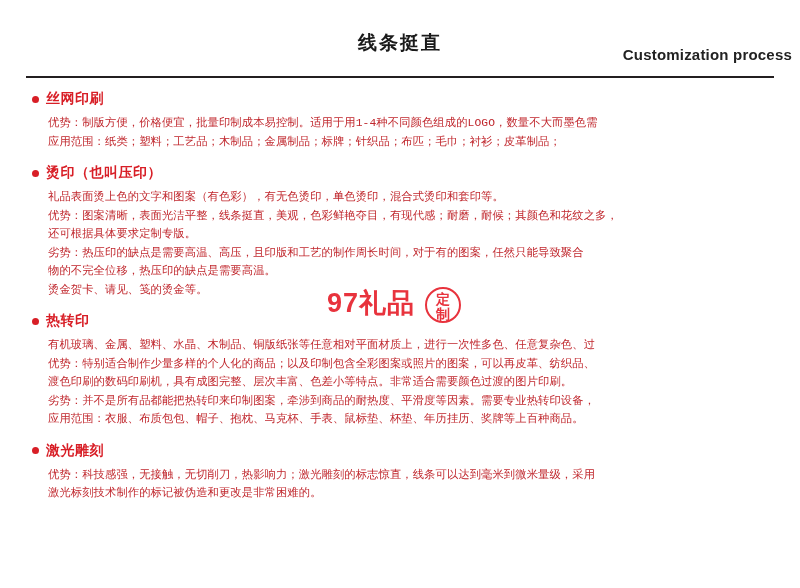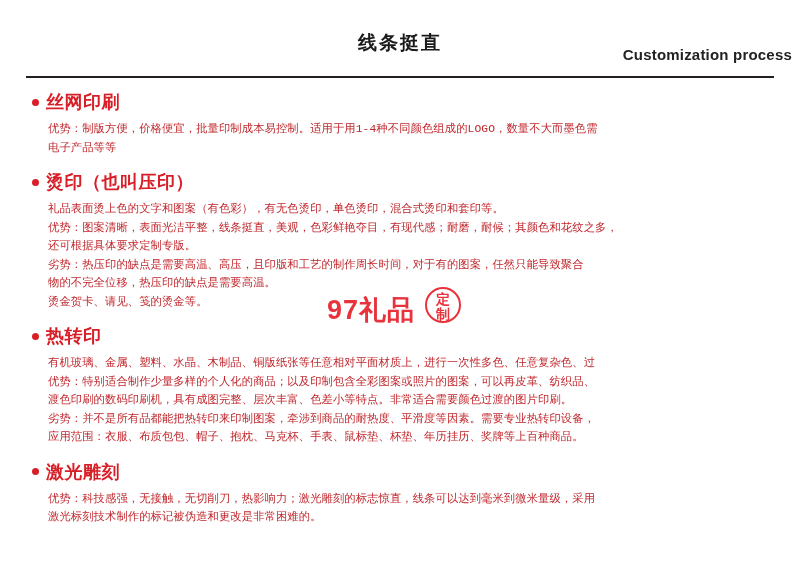--- a/index.html
+++ b/index.html
@@ -59,21 +59,21 @@
     margin-bottom: 7px;
   }
   .bullet {
     width: 7px; height: 7px;
     border-radius: 50%;
     background: #d81e26;
     flex: 0 0 auto;
     margin-left: 2px;
   }
   .section-title {
-    font-size: 18px;
+    font-size: 14px;
     font-weight: bold;
     color: #d81e26;
     letter-spacing: 0.5px;
   }
   .para {
     font-size: 11.3px;
     line-height: 17.5px;
     color: #c0272d;
     margin: 0 0 1px 0;
     padding-left: 18px;
@@ -92,21 +92,20 @@
     pointer-events: none;
   }
   .wm-text {
     position: absolute;
     left: 0; top: 2px;
     font-size: 27px;
     font-weight: bold;
     color: #e8333d;
     letter-spacing: 1px;
     font-family: "Liberation Sans", sans-serif;
-    margin-top: 7px;
   }
   .wm-badge {
     position: absolute;
     left: 98px; top: 4px;
     width: 36px; height: 36px;
     border: 2px solid #e8333d;
     border-radius: 50%;
     color: #e8333d;
     font-size: 14px;
     font-weight: bold;
@@ -129,21 +128,21 @@
 
   <div class="content">
 
     <div class="section">
       <div class="section-head">
         <span class="bullet"></span>
         <span class="section-title">丝网印刷</span>
       </div>
       <div class="para-group">
         <p class="para">优势：制版方便，价格便宜，批量印制成本易控制。适用于用1-4种不同颜色组成的LOGO，数量不大而墨色需</p>
-        <p class="para">电子产品等等</p>
+        <p class="para">应用范围：纸类；塑料；工艺品；木制品；金属制品；标牌；针织品；布匹；毛巾；衬衫；皮革制品；</p>
       </div>
     </div>
 
     <div class="section">
       <div class="section-head">
         <span class="bullet"></span>
         <span class="section-title">烫印（也叫压印）</span>
       </div>
       <div class="para-group">
         <p class="para">礼品表面烫上色的文字和图案（有色彩），有无色烫印，单色烫印，混合式烫印和套印等。</p>

